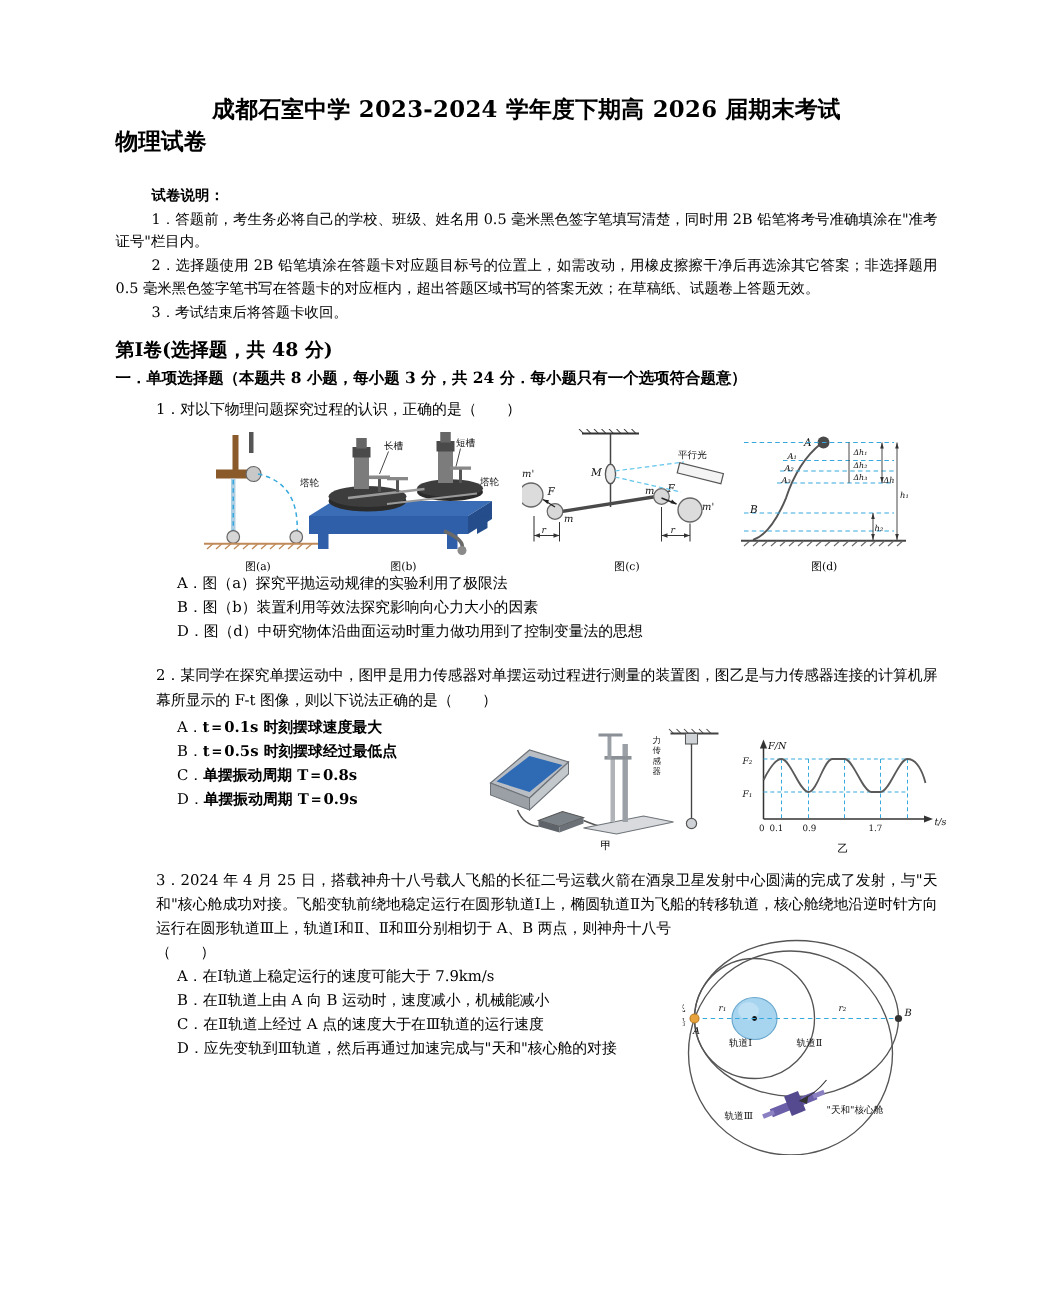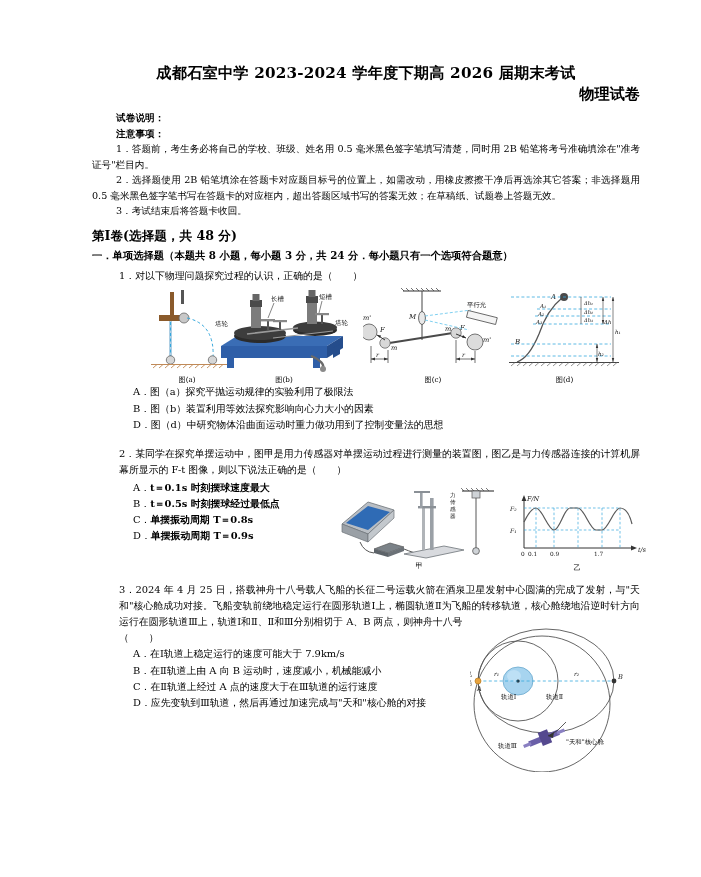--- a/index.html
+++ b/index.html
@@ -17,43 +17,43 @@
   }
   .page {
     position: absolute;
     left: 0; top: 0;
     width: 701px;
     height: 877px;
     background: #ffffff;
   }
   .content {
     position: absolute;
-    left: 92px;
+    left: 77px;
     top: 62px;
     width: 548px;
   }
   
   .doc-title {
     text-align: center;
     font-weight: bold;
     font-size: 15.2px;
     line-height: 1.45;
     letter-spacing: 0.2px;
     font-family: "DejaVu Serif", "Liberation Serif", serif;
   }
   .doc-subtitle {
-    text-align: right;
+    text-align: left;
     font-weight: bold;
     font-size: 15.2px;
     line-height: 1.45;
     margin-top: -1px;
   }
   
   .notice-block {
-    margin-top: 5px;
+    margin-top: 18px;
     font-size: 9.6px;
     line-height: 1.62;
   }
   .notice-head {
     font-weight: bold;
     padding-left: 24px;
     font-size: 9.6px;
     letter-spacing: 0.1px;
   }
   .notice-p {
@@ -148,21 +148,20 @@
 <body>
 
 <div class="page">
   <div class="content">
 
     <div class="doc-title">成都石室中学 2023-2024 学年度下期高 2026 届期末考试</div>
     <div class="doc-subtitle">物理试卷</div>
 
     <div class="notice-block">
       <div class="notice-head">试卷说明：</div>
-      <div class="notice-head">注意事项：</div>
       <div class="notice-p">1．答题前，考生务必将自己的学校、班级、姓名用 0.5 毫米黑色签字笔填写清楚，同时用 2B 铅笔将考号准确填涂在"准考证号"栏目内。</div>
       <div class="notice-p">2．选择题使用 2B 铅笔填涂在答题卡对应题目标号的位置上，如需改动，用橡皮擦擦干净后再选涂其它答案；非选择题用 0.5 毫米黑色签字笔书写在答题卡的对应框内，超出答题区域书写的答案无效；在草稿纸、试题卷上答题无效。</div>
       <div class="notice-p">3．考试结束后将答题卡收回。</div>
     </div>
 
     <div class="part-title">第Ⅰ卷(选择题，共 48 分)</div>
     <div class="section-head">一．单项选择题（本题共 8 小题，每小题 3 分，共 24 分．每小题只有一个选项符合题意）</div>
 
     <div class="q">
       <div class="q-stem"><span>1．</span><span>对以下物理问题探究过程的认识，正确的是（　　）</span></div>

